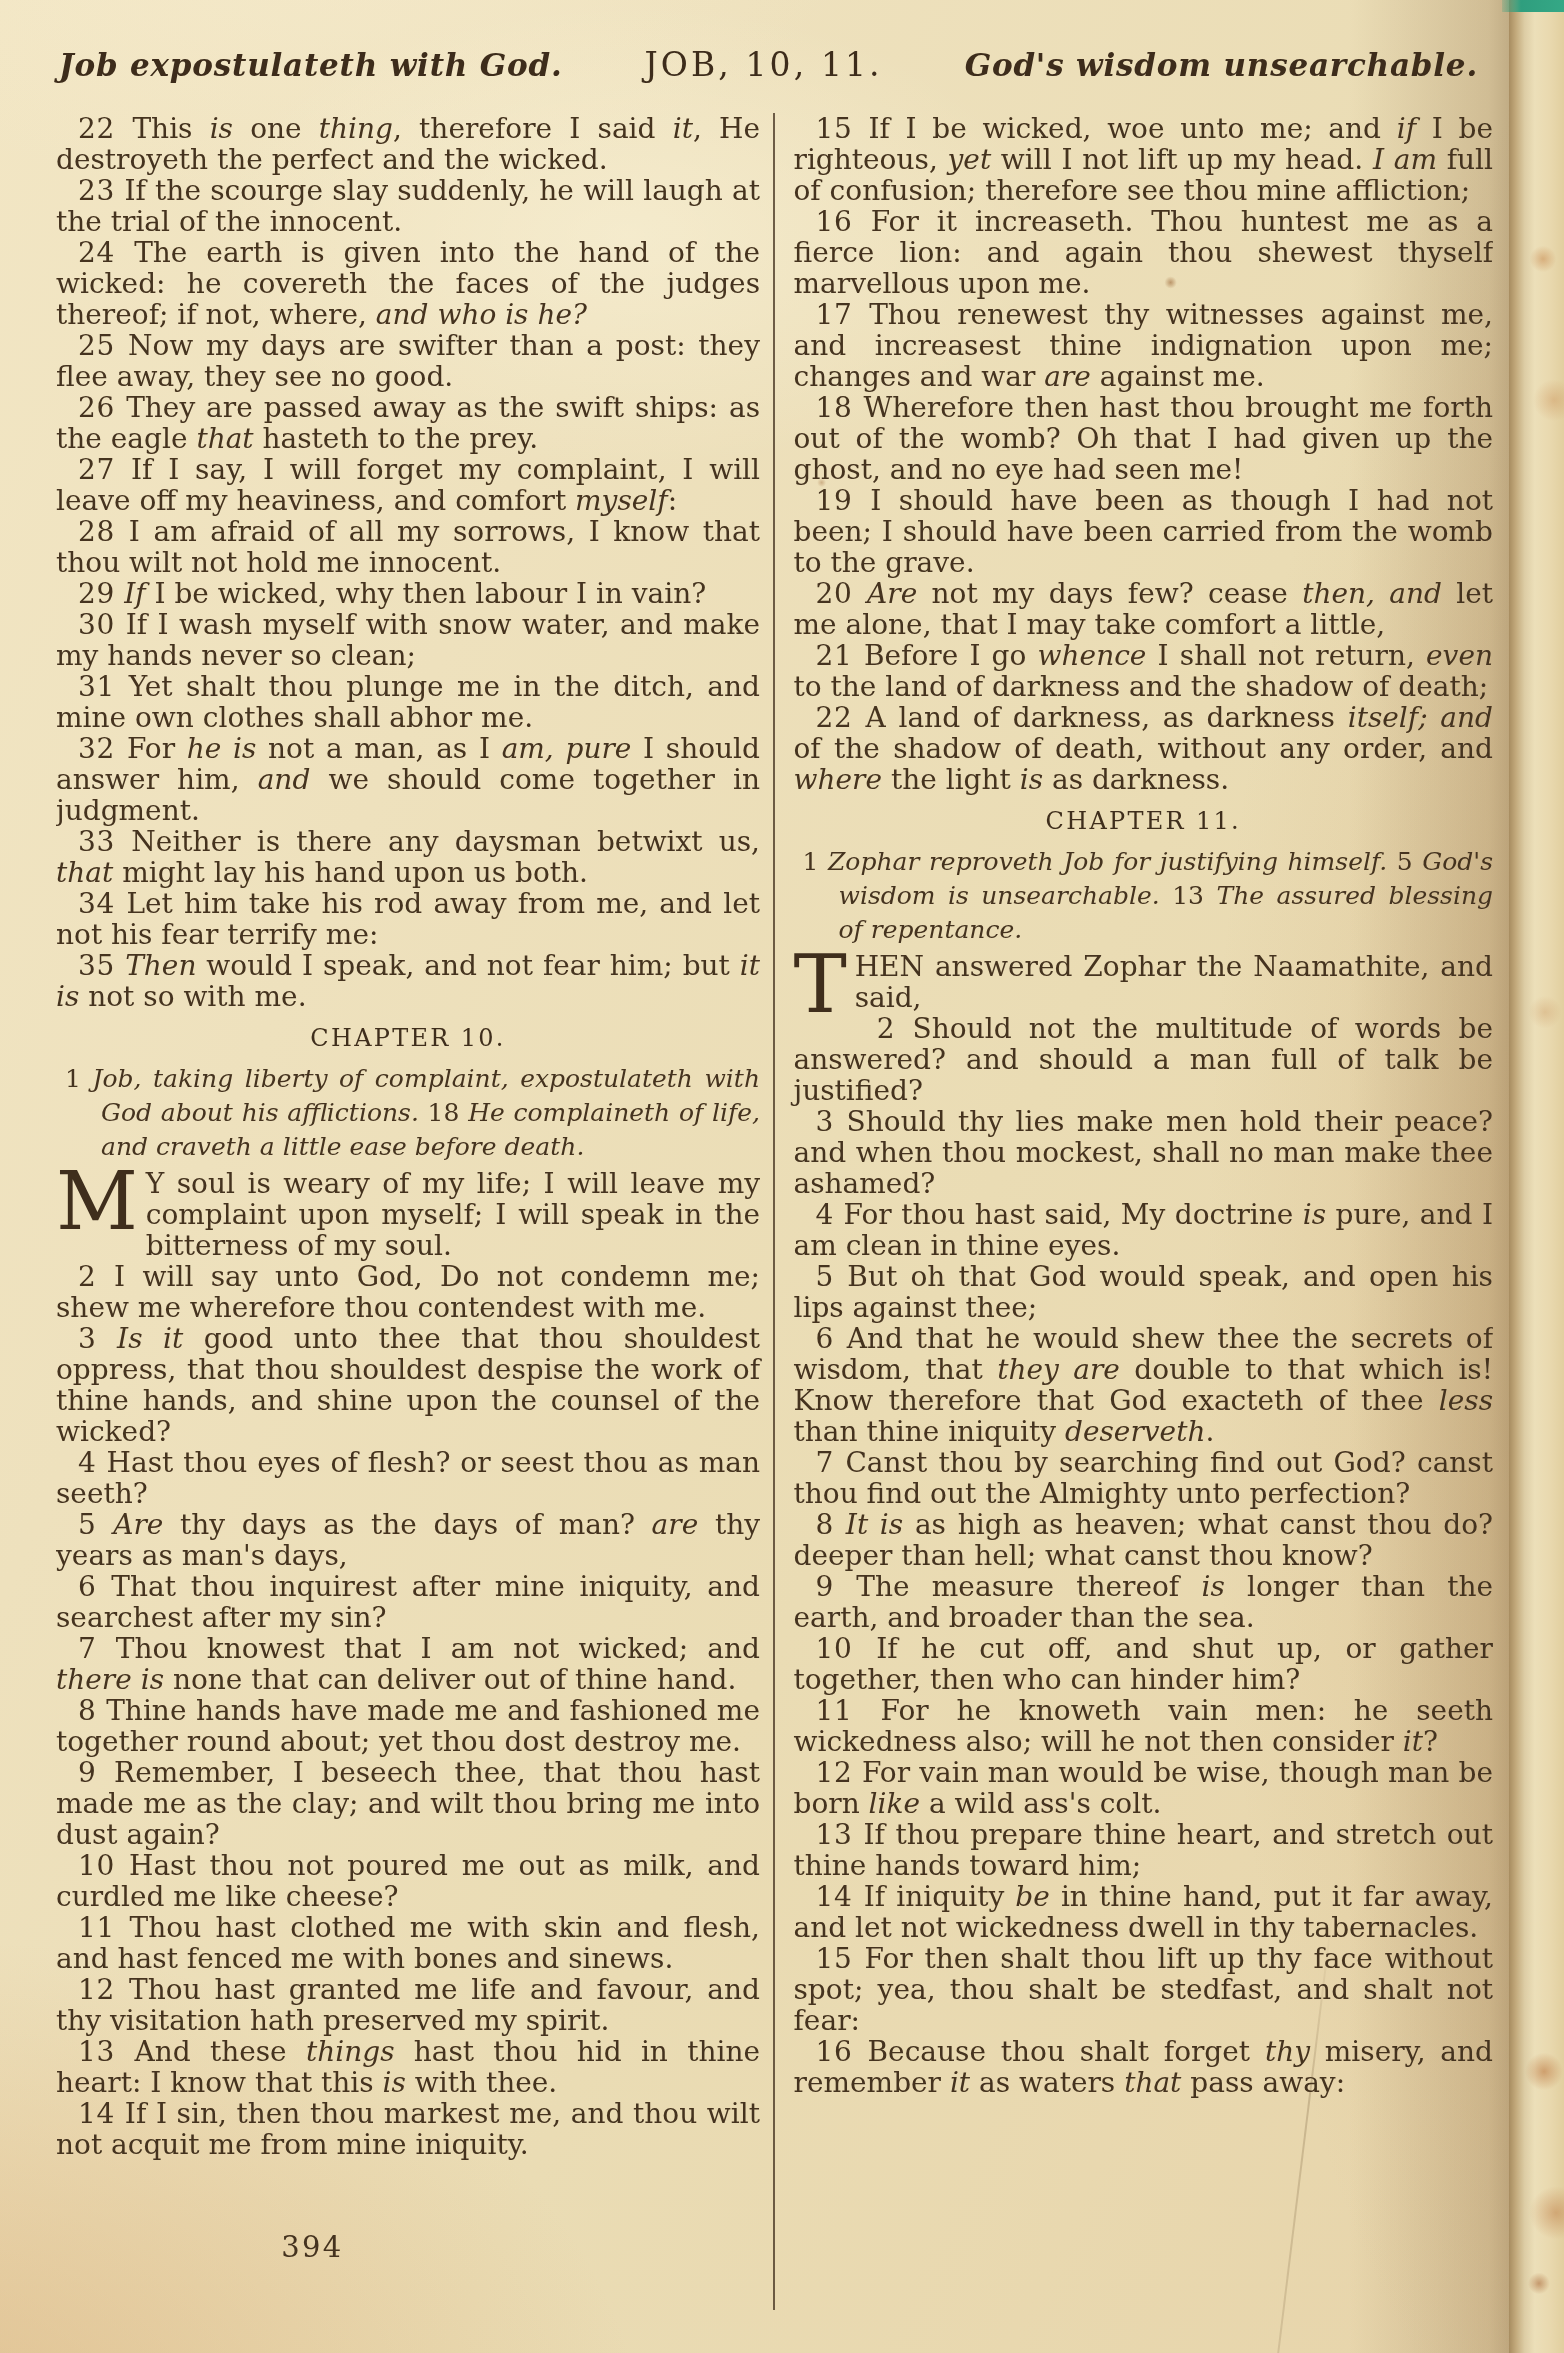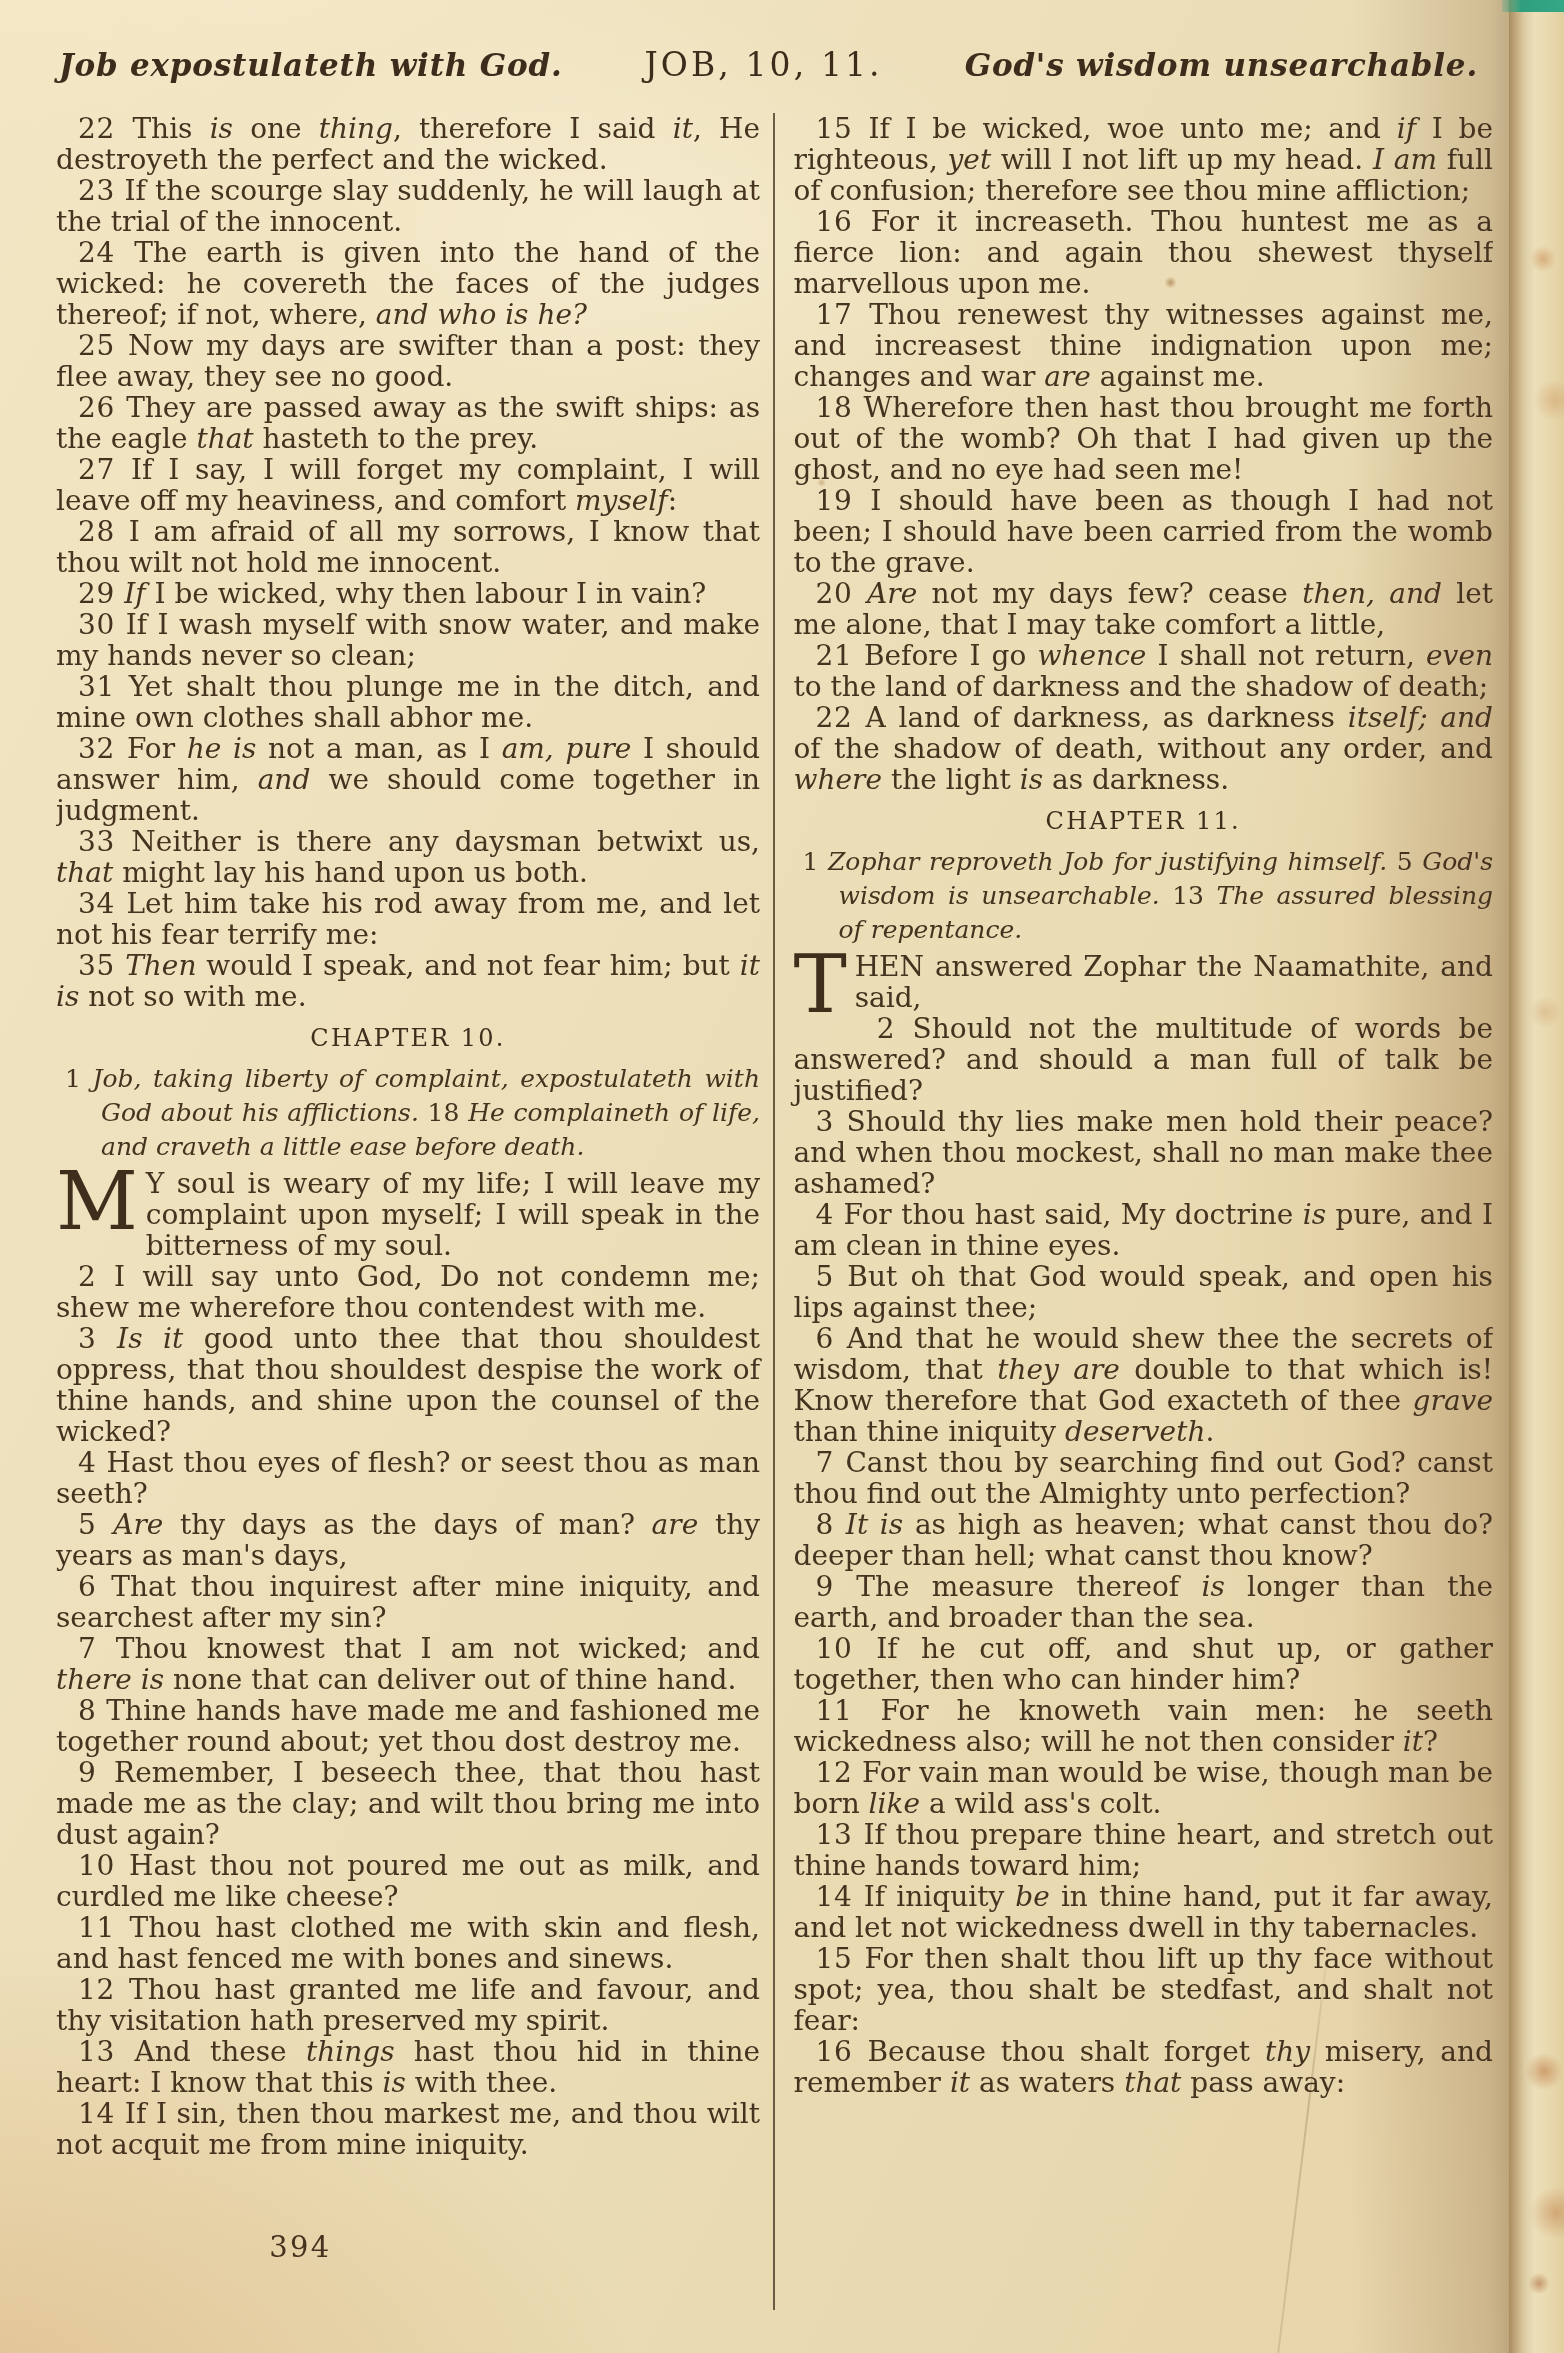--- a/index.html
+++ b/index.html
@@ -81,21 +81,21 @@
   }
   .summary{
     margin:0 0 4.7px;
     font-style:italic;
     font-size:25px;line-height:34px;
     text-align:justify;
     padding-left:45px;text-indent:-36px;
   }
   .summary em{font-style:normal;}
   .page-number{
-    position:absolute;left:226px;top:2230px;width:149px;
+    position:absolute;left:238px;top:2230px;width:149px;
     text-align:center;
     font-size:29px;letter-spacing:2.3px;
   }
 </style>
 </head>
 <body>
 
 <div class="page">
   <div class="gutter-shadow"></div>
   <div class="page-edge"></div>
@@ -150,21 +150,21 @@
         <p class="verse"><span class="vnum">20</span> <em>Are</em> not my days few? cease <em>then, and</em> let me alone, that I may take comfort a little,</p>
         <p class="verse"><span class="vnum">21</span> Before I go <em>whence</em> I shall not return, <em>even</em> to the land of darkness and the shadow of death;</p>
         <p class="verse"><span class="vnum">22</span> A land of darkness, as darkness <em>itself; and</em> of the shadow of death, without any order, and <em>where</em> the light <em>is</em> as darkness.</p>
         <div class="chapter-heading">CHAPTER 11.</div>
         <p class="summary"><em>1</em> Zophar reproveth Job for justifying himself. <em>5</em> God's wisdom is unsearchable. <em>13</em> The assured blessing of repentance.</p>
         <p class="verse drop"><span class="dropcap">T</span>HEN answered Zophar the Naamathite, and said,</p>
         <p class="verse"><span class="vnum">2</span> Should not the multitude of words be answered? and should a man full of talk be justified?</p>
         <p class="verse"><span class="vnum">3</span> Should thy lies make men hold their peace? and when thou mockest, shall no man make thee ashamed?</p>
         <p class="verse"><span class="vnum">4</span> For thou hast said, My doctrine <em>is</em> pure, and I am clean in thine eyes.</p>
         <p class="verse"><span class="vnum">5</span> But oh that God would speak, and open his lips against thee;</p>
-        <p class="verse"><span class="vnum">6</span> And that he would shew thee the secrets of wisdom, that <em>they are</em> double to that which is! Know therefore that God exacteth of thee <em>grave</em> than thine iniquity <em>deserveth</em>.</p>
+        <p class="verse"><span class="vnum">6</span> And that he would shew thee the secrets of wisdom, that <em>they are</em> double to that which is! Know therefore that God exacteth of thee <em>less</em> than thine iniquity <em>deserveth</em>.</p>
         <p class="verse"><span class="vnum">7</span> Canst thou by searching find out God? canst thou find out the Almighty unto perfection?</p>
         <p class="verse"><span class="vnum">8</span> <em>It is</em> as high as heaven; what canst thou do? deeper than hell; what canst thou know?</p>
         <p class="verse"><span class="vnum">9</span> The measure thereof <em>is</em> longer than the earth, and broader than the sea.</p>
         <p class="verse"><span class="vnum">10</span> If he cut off, and shut up, or gather together, then who can hinder him?</p>
         <p class="verse"><span class="vnum">11</span> For he knoweth vain men: he seeth wickedness also; will he not then consider <em>it</em>?</p>
         <p class="verse"><span class="vnum">12</span> For vain man would be wise, though man be born <em>like</em> a wild ass's colt.</p>
         <p class="verse"><span class="vnum">13</span> If thou prepare thine heart, and stretch out thine hands toward him;</p>
         <p class="verse"><span class="vnum">14</span> If iniquity <em>be</em> in thine hand, put it far away, and let not wickedness dwell in thy tabernacles.</p>
         <p class="verse"><span class="vnum">15</span> For then shalt thou lift up thy face without spot; yea, thou shalt be stedfast, and shalt not fear:</p>
         <p class="verse"><span class="vnum">16</span> Because thou shalt forget <em>thy</em> misery, and remember <em>it</em> as waters <em>that</em> pass away:</p>

